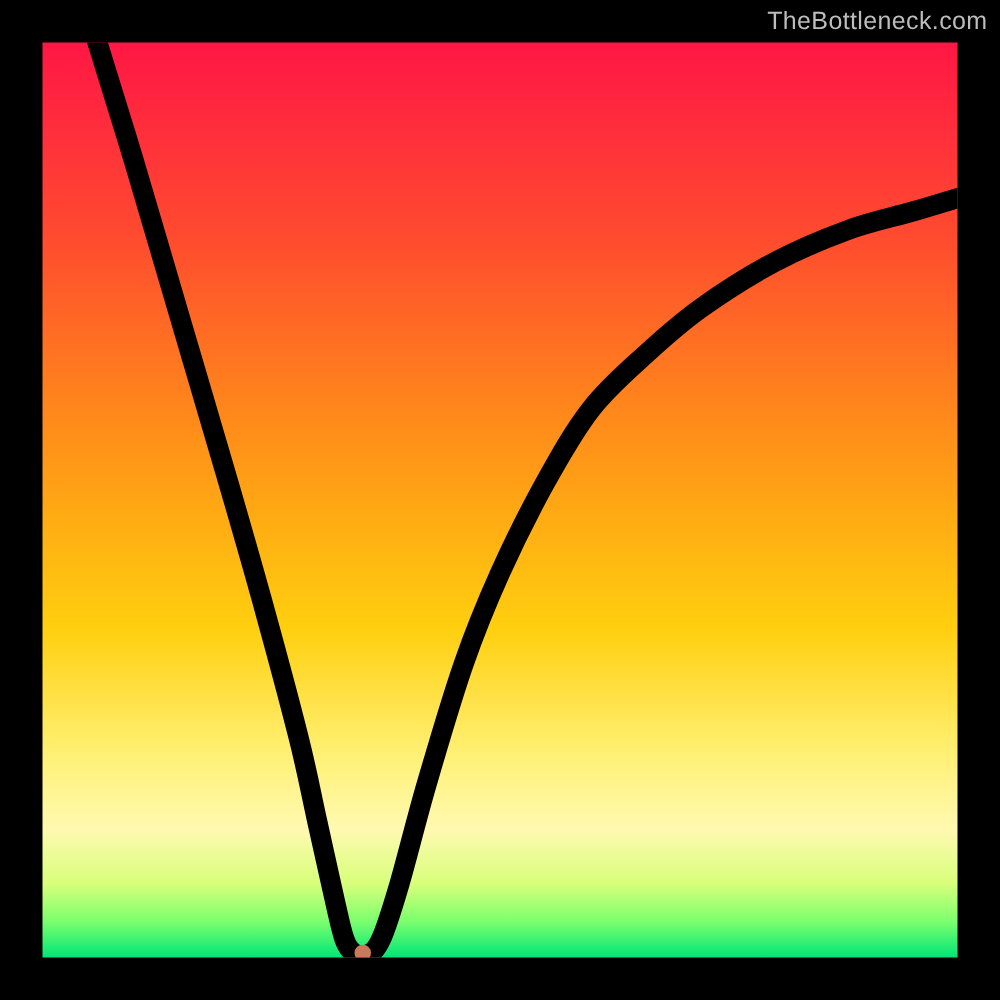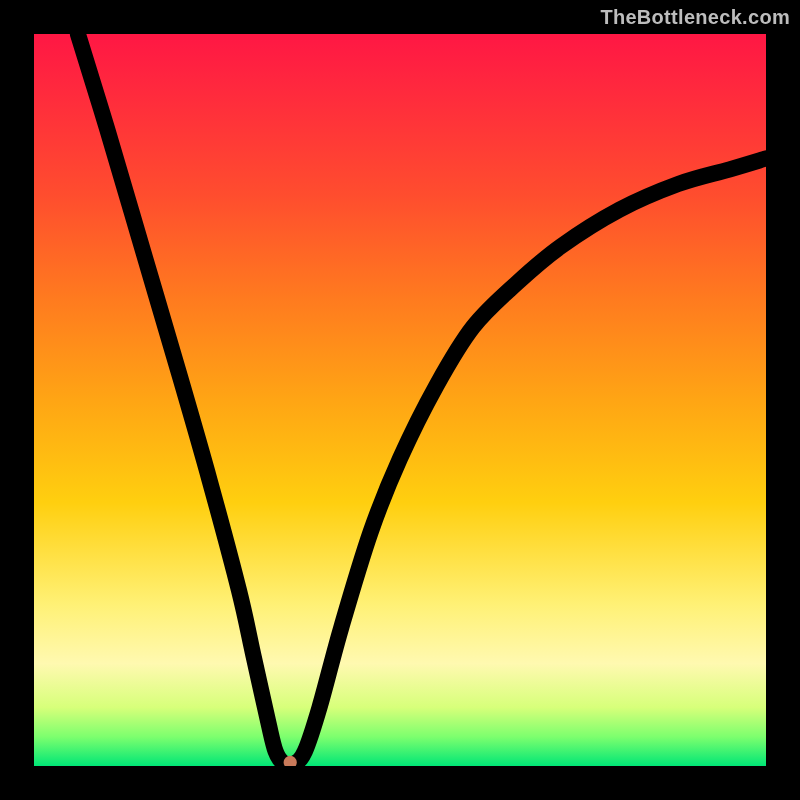--- a/index.html
+++ b/index.html
@@ -56,21 +56,21 @@
   .marker {
     fill: #c97a5a;
     stroke: none;
   }
   .watermark {
     position: absolute;
     top: 6px;
     right: 10px;
     color: #bdbdbd;
     font-size: 20px;
-    font-weight: 700;
+    font-weight: 400;
     letter-spacing: 0.3px;
     user-select: none;
   }
 </style>
 </head>
 <body>
 
 <div class="frame">
   <div class="plot">
     <svg class="curve-svg" viewBox="0 0 100 100" preserveAspectRatio="none">

